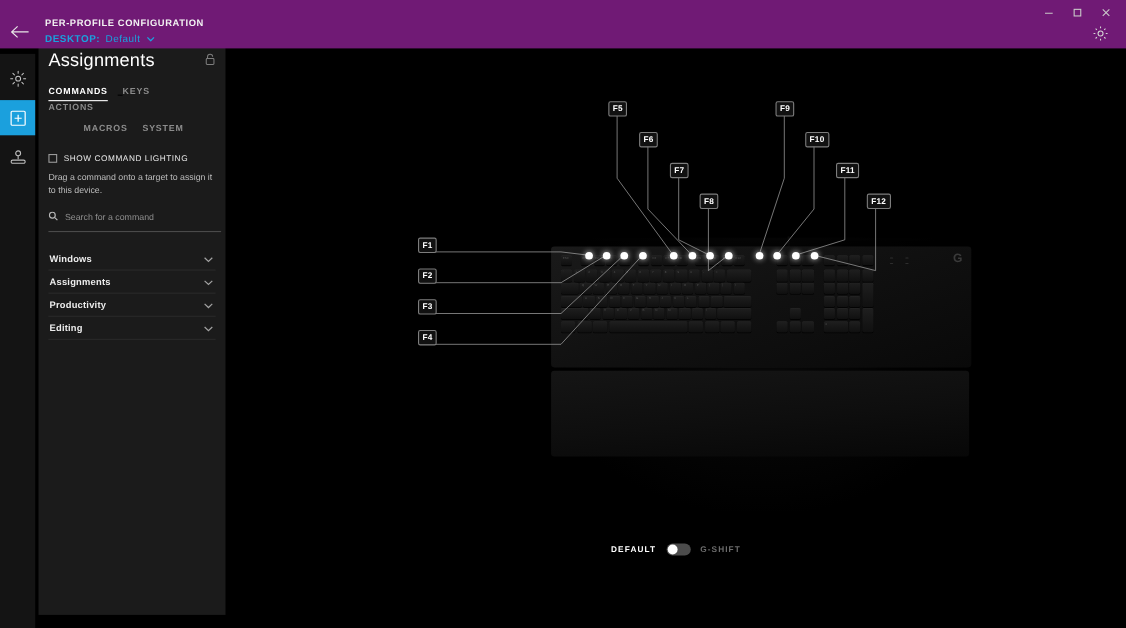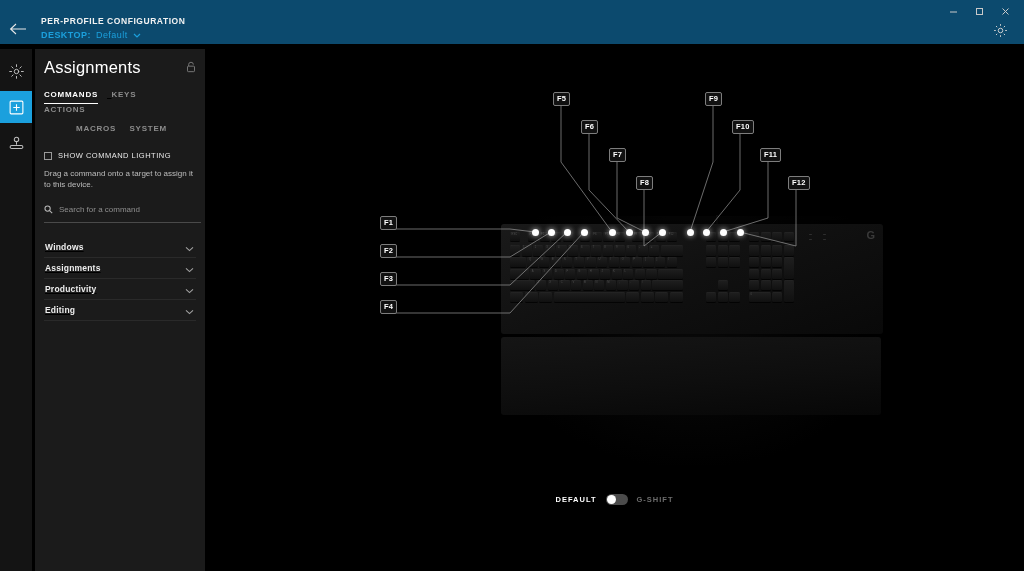--- a/index.html
+++ b/index.html
@@ -7,21 +7,21 @@
     width: 1024px; height: 571px;
     background: #000;
     font-family: "Liberation Sans", sans-serif;
     overflow: hidden;
   }
   #app { position: relative; width: 1024px; height: 571px; background: #000; }
 
   
   .titlebar {
     position: absolute; top: 0; left: 0; width: 1024px; height: 44px;
-    background: #0c4a6e; z-index: 40; text-align: center;
+    background: #701a75; z-index: 40; text-align: center;
   }
   .win-btns {
     position: absolute; top: 0; right: 6px; height: 22px;
     display: flex; align-items: center; gap: 0;
   }
   .win-btn {
     width: 26px; height: 22px; display: flex; align-items: center; justify-content: center;
     color: #c9c9c9; font-size: 11px; line-height: 1; cursor: default;
   }
   .win-btn svg { display: block; }
@@ -52,21 +52,21 @@
   }
   .rail-item {
     width: 32px; height: 32px; margin-bottom: 4px;
     display: flex; align-items: center; justify-content: center;
   }
   .rail-item.active { background: #1ba0dd; }
   .rail-item.spacer-top { margin-top: 6px; }
 
   
   .panel {
-    position: absolute; left: 35px; top: 49px; width: 170px; height: 522px;
+    position: absolute; left: 35px; top: 37px; width: 170px; height: 522px;
     background: #1b1b1b; z-index: 20; padding: 0 9px;
   }
   .panel-head { display: flex; align-items: center; justify-content: space-between; padding-top: 9px; }
   .panel-title { font-size: 16.5px; color: #ffffff; font-weight: 400; letter-spacing: .2px; }
   .lock-icon { opacity: .55; }
 
   .tabs { margin-top: 12px; line-height: 0; text-decoration: underline; }
   .tab {
     display: inline-block; font-size: 8px; font-weight: 700; letter-spacing: .75px;
     color: #8c8c8c; text-transform: uppercase; margin-right: 9px; padding-bottom: 3px;
@@ -90,21 +90,21 @@
   }
   .search input {
     background: transparent; border: 0; outline: 0; color: #8e8e8e;
     font-family: "Liberation Sans", sans-serif; font-size: 8px; width: 138px;
   }
   .search input::placeholder { color: #8e8e8e; }
 
   .cat-list { margin-top: 14px; }
   .cat {
     display: flex; align-items: center; justify-content: space-between;
-    height: 21px; border-bottom: 1px solid #2a2a2a; padding: 0 2px 0 1px; text-decoration: underline;
+    height: 21px; border-bottom: 1px solid #2a2a2a; padding: 0 2px 0 1px;
   }
   .cat-label { font-size: 8.5px; font-weight: 700; color: #ededed; letter-spacing: .2px; }
   .cat-chev { opacity: .75; }
 
   
   .canvas { position: absolute; left: 205px; top: 44px; width: 819px; height: 527px; background: #000; }
 
   .kb-wrap { position: absolute; left: 296px; top: 180px; width: 382px; height: 200px; }
 
   .kb-body {

